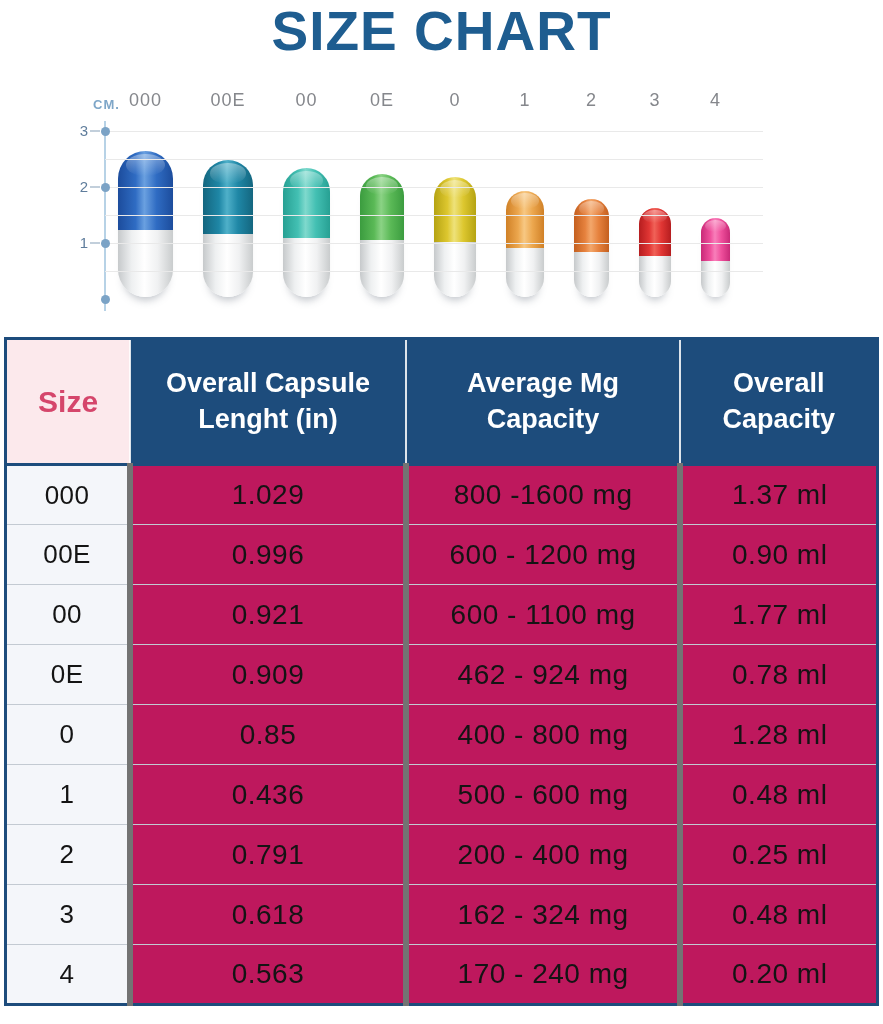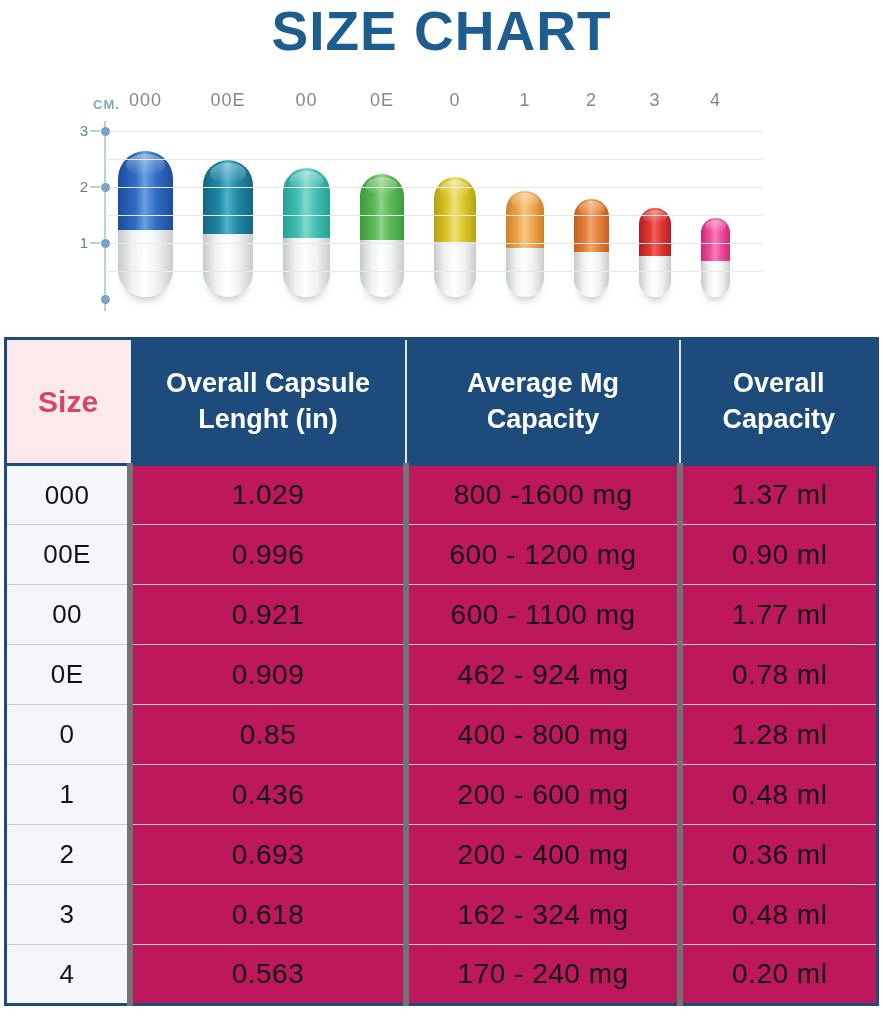--- a/index.html
+++ b/index.html
@@ -268,28 +268,28 @@
         </tr>
         <tr>
           <td class="size-cell">0</td>
           <td>0.85</td>
           <td>400 - 800 mg</td>
           <td>1.28 ml</td>
         </tr>
         <tr>
           <td class="size-cell">1</td>
           <td>0.436</td>
-          <td>200 - 600 mg</td>
+          <td>500 - 600 mg</td>
           <td>0.48 ml</td>
         </tr>
         <tr>
           <td class="size-cell">2</td>
-          <td>0.693</td>
+          <td>0.791</td>
           <td>200 - 400 mg</td>
-          <td>0.36 ml</td>
+          <td>0.25 ml</td>
         </tr>
         <tr>
           <td class="size-cell">3</td>
           <td>0.618</td>
           <td>162 - 324 mg</td>
           <td>0.48 ml</td>
         </tr>
         <tr>
           <td class="size-cell">4</td>
           <td>0.563</td>

